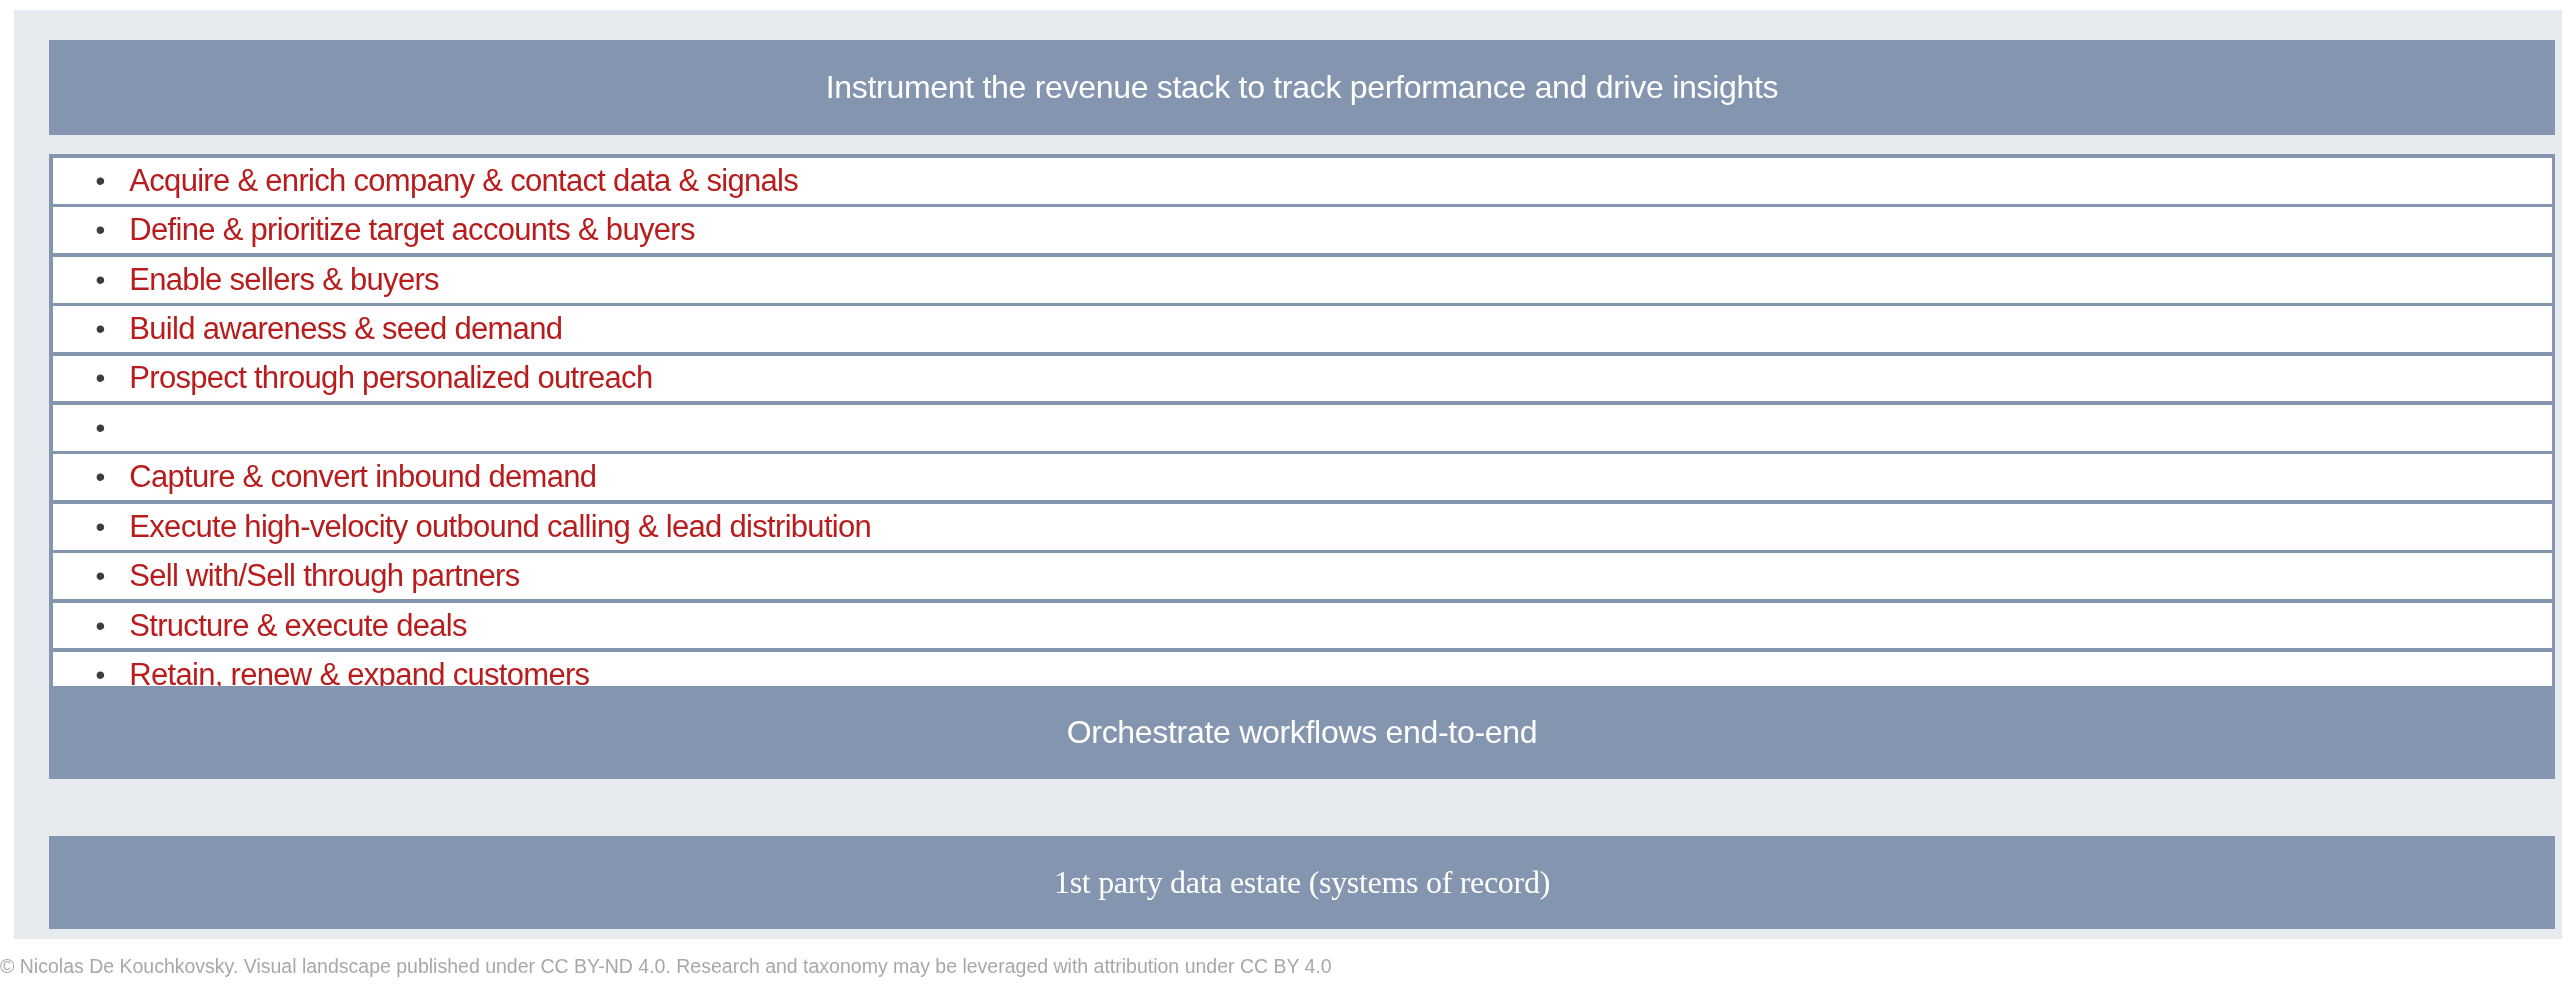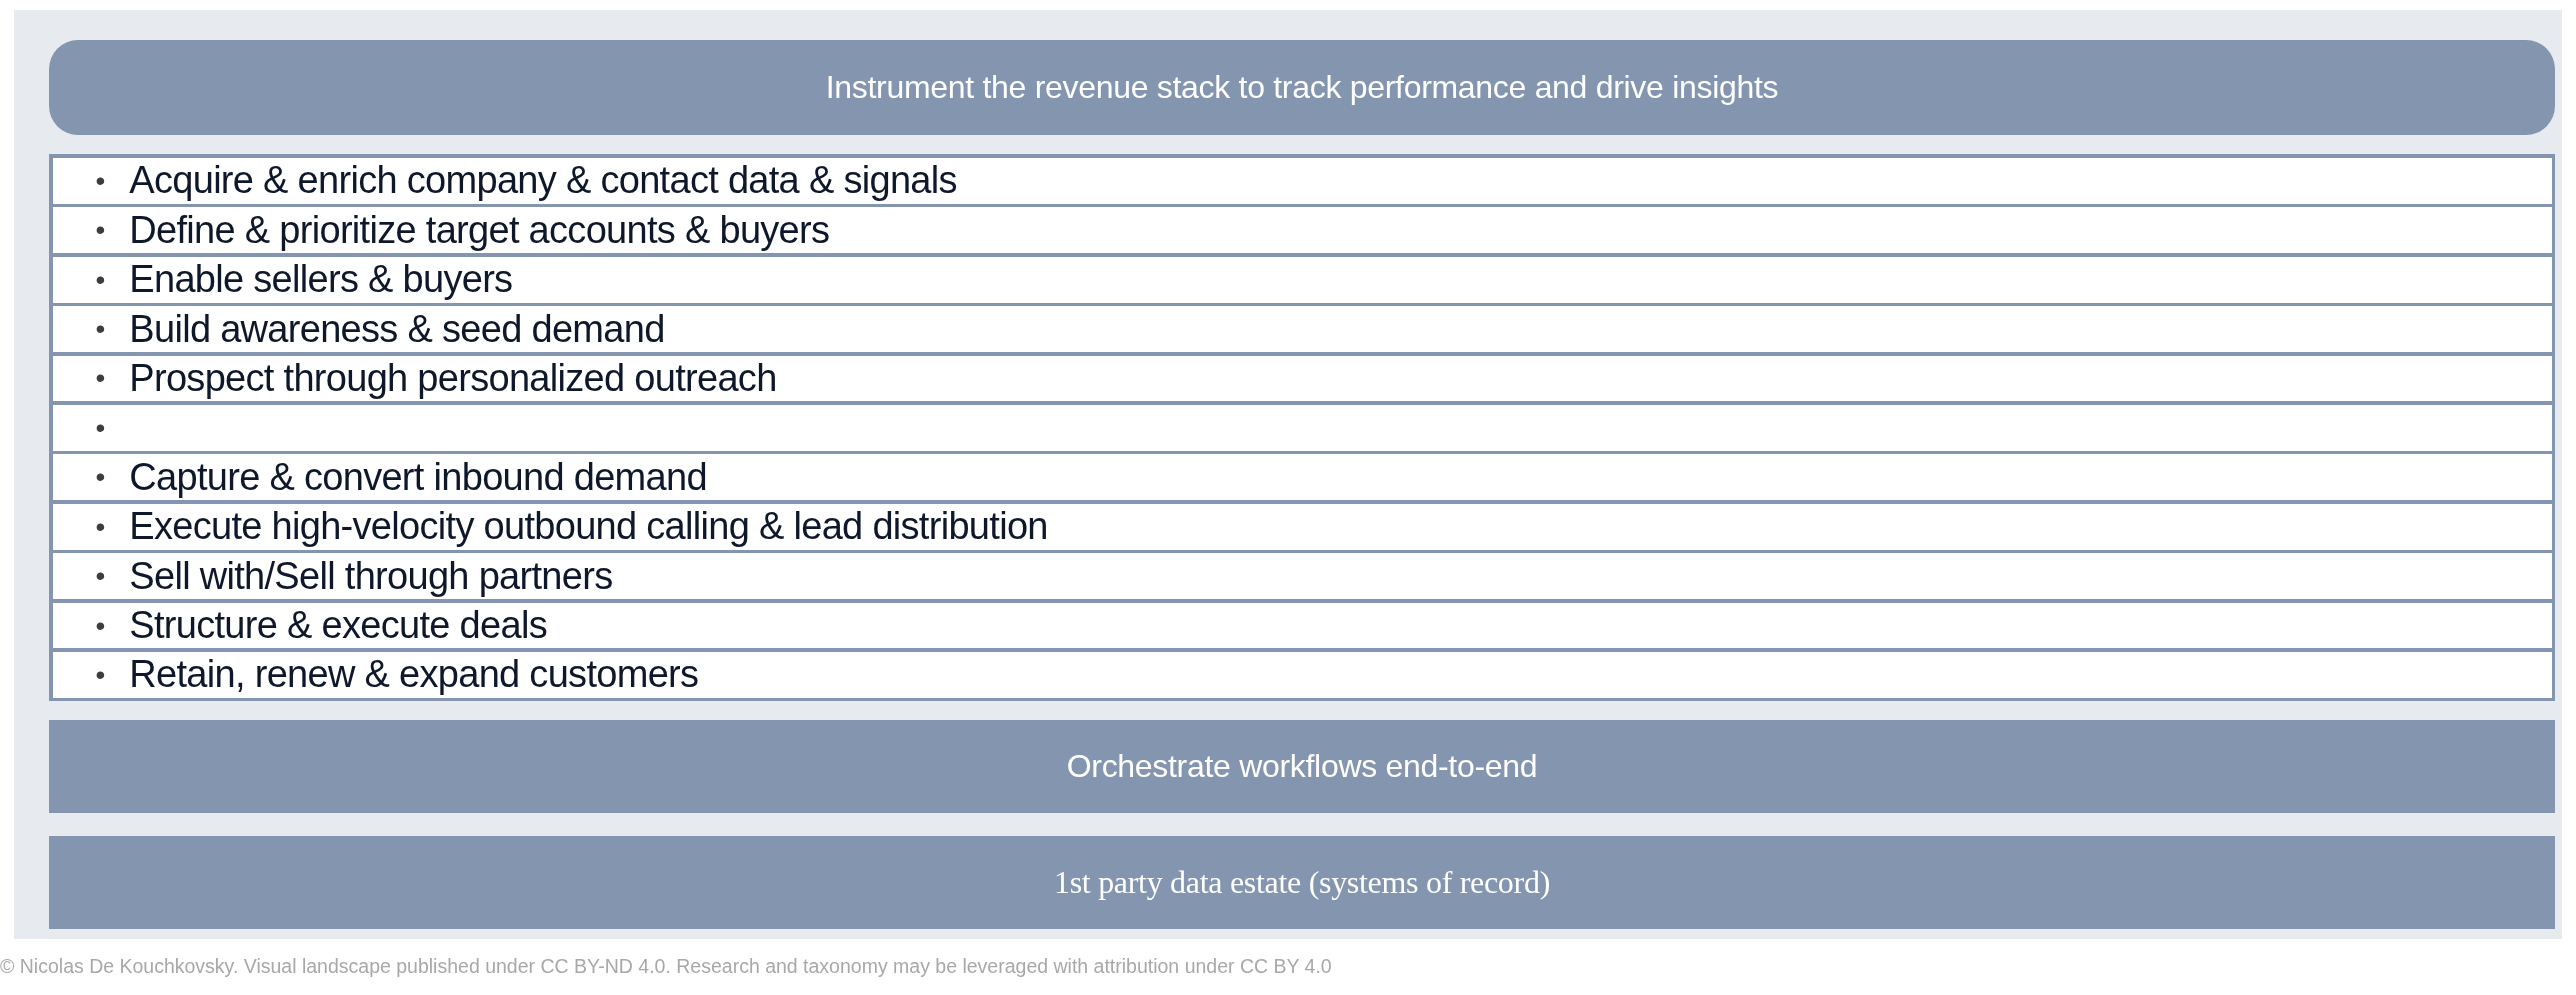--- a/index.html
+++ b/index.html
@@ -24,22 +24,22 @@
     left: 35px;
     width: 2506px;
     background: #8495AF;
     display: flex;
     align-items: center;
     justify-content: center;
     color: #FFFFFF;
     font-size: 32px;
     letter-spacing: -0.3px;
   }
-  .header-bar   { top: 30px;   height: 95px; border-radius: 29px; }
-  .workflows-bar{ top: 710px; height: 93px; }
+  .header-bar   { top: 30px;   height: 95px; }
+  .workflows-bar{ top: 676px; height: 93px; }
   .data-estate-bar { top: 826px; height: 93px; font-family: Liberation Serif, serif; }
 
   .rows {
     position: absolute;
     left: 35px; top: 144px;
     width: 2506px; height: 547px;
     background: #8495AF;
     padding: 3.5px;
     display: flex;
     flex-direction: column;
@@ -52,22 +52,22 @@
     align-items: center;
     padding-left: 43px;
   }
   .bullet {
     color: #3D3D3D;
     font-size: 28px;
     margin-right: 24px;
     line-height: 1;
   }
   .row-label {
-    color: #0f172a;
-    font-size: 38px;
+    color: #b91c1c;
+    font-size: 31px;
     letter-spacing: -0.7px;
     white-space: nowrap;
   }
 
   .footer {
     position: absolute;
     left: 0; top: 955px;
     width: 2576px;
     text-align: left;
     color: #A8A8A8;

